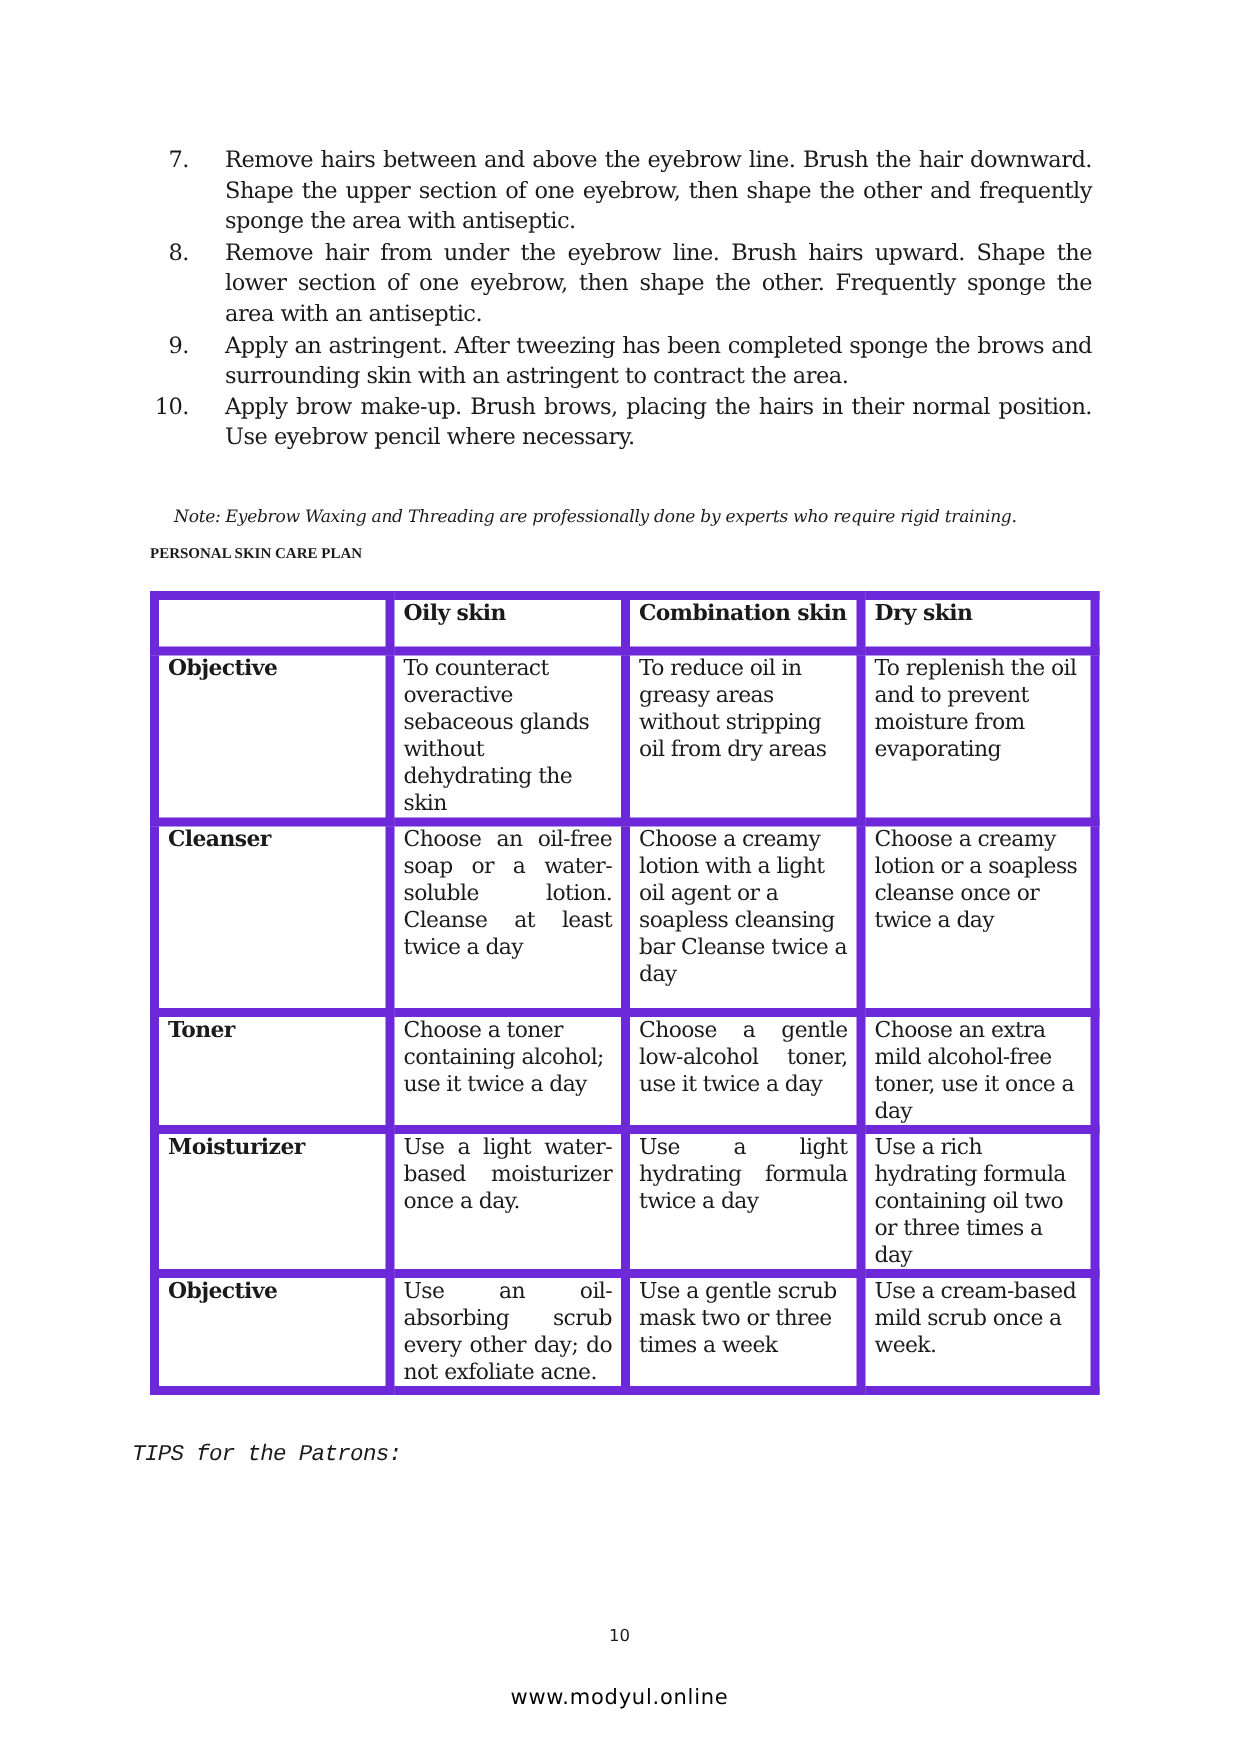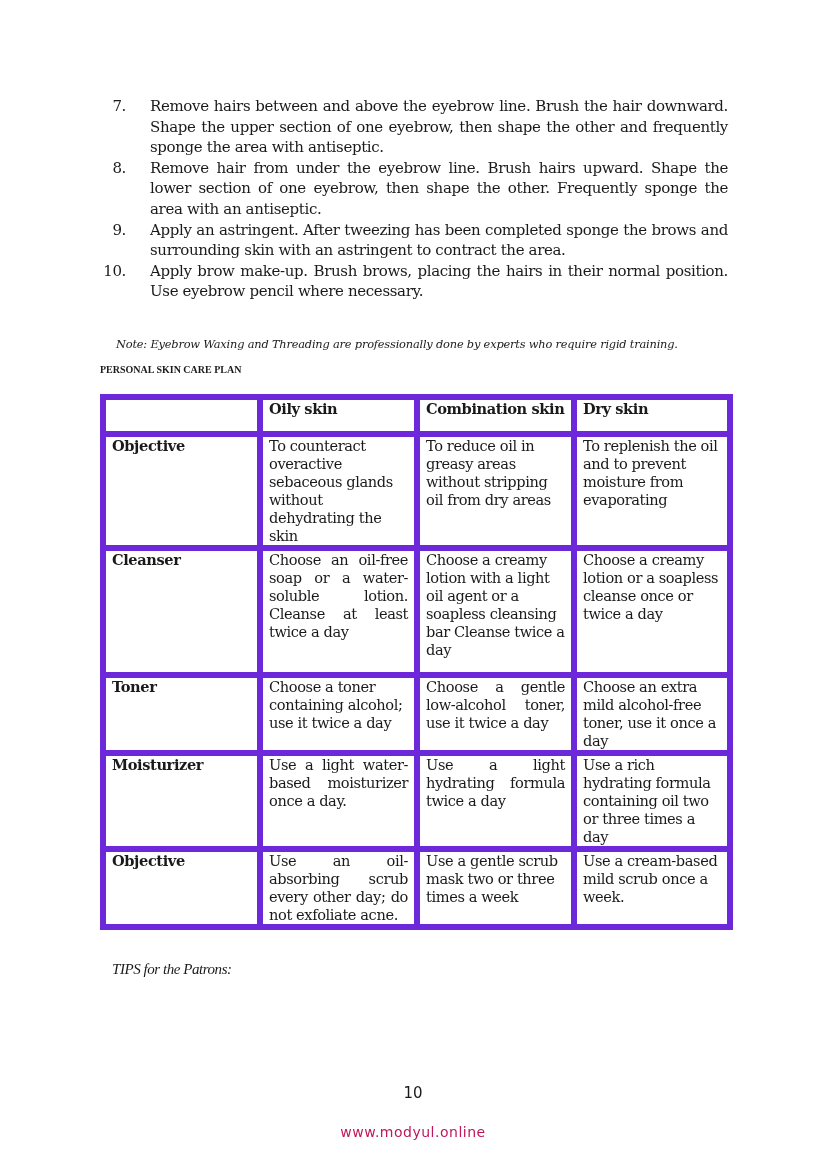--- a/index.html
+++ b/index.html
@@ -30,27 +30,27 @@
   table.plan td.just { text-align: justify; text-align-last: left; }
   tr.r-head { height: 37px; }
   tr.r-obj { height: 108px; }
   tr.r-cln { height: 127px; }
   tr.r-ton { height: 72px; }
   tr.r-moi { height: 90px; }
   tr.r-exf { height: 72px; }
 
   .note-bottom { position: absolute; left: 100px; top: 931px; font-size: 15px; font-style: italic;
                  font-family: "DejaVu Serif", serif; letter-spacing: -0.45px; }
-  .tips { position: absolute; left: 112px; top: 961px; font-size: 15px; font-style: italic;
-          font-family: Liberation Serif, serif; letter-spacing: -0.45px; }
+  .tips { position: absolute; left: 88px; top: 961px; font-size: 15px; font-style: italic;
+          font-family: Liberation Mono, monospace; letter-spacing: -0.45px; }
 
   .page-number { position: absolute; left: 0; width: 826px; top: 1084px; text-align: center;
-                 font-family: "DejaVu Sans", sans-serif; font-size: 15px; color: #1a1a1a; }
+                 font-family: "DejaVu Sans", sans-serif; font-size: 11px; color: #1a1a1a; }
   .watermark { position: absolute; left: 0; width: 826px; top: 1124px; text-align: center;
-               font-family: "DejaVu Sans", sans-serif; font-size: 14px; color: #be185d; letter-spacing: 0.5px; }
+               font-family: "DejaVu Sans", sans-serif; font-size: 14px; color: #000000; letter-spacing: 0.5px; }
 </style>
 </head>
 <body>
 
 <div class="page">
 
   <ol class="steps">
     <li class="step">
       <span class="step-num">7.</span>
       <span>Remove hairs between and above the eyebrow line. Brush the hair downward. Shape the upper section of one eyebrow, then shape the other and frequently sponge the area with antiseptic.</span>

